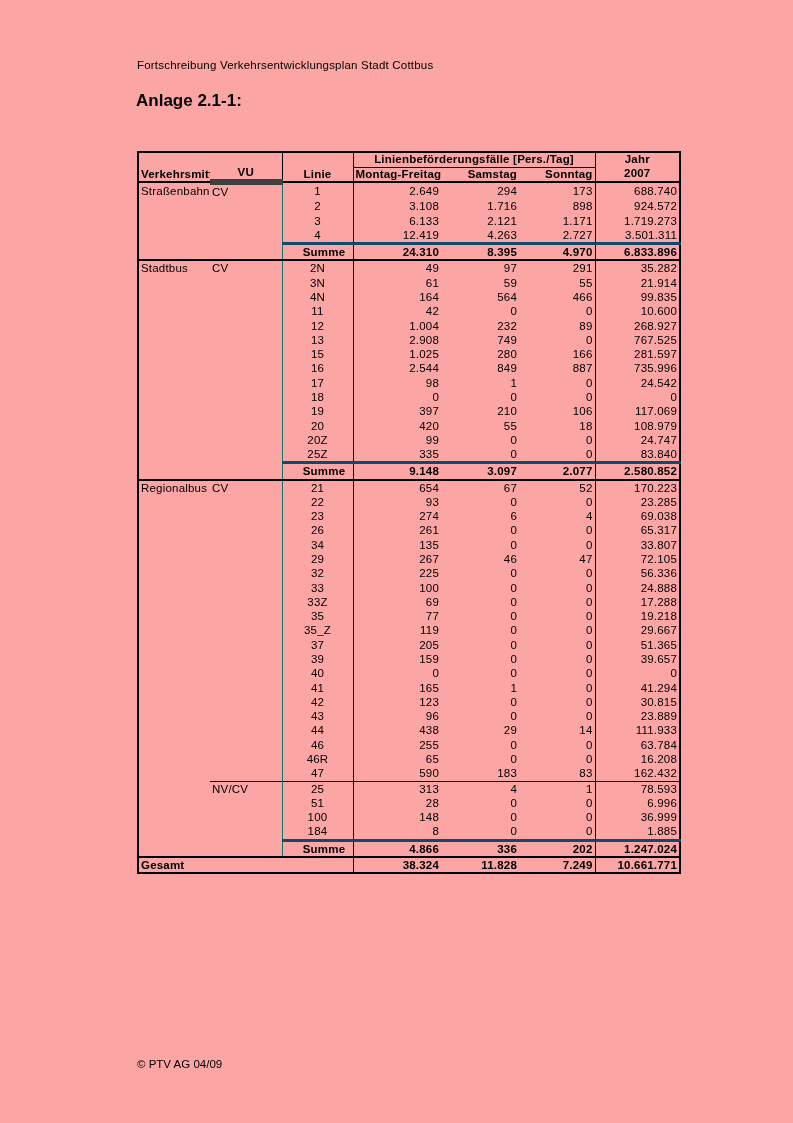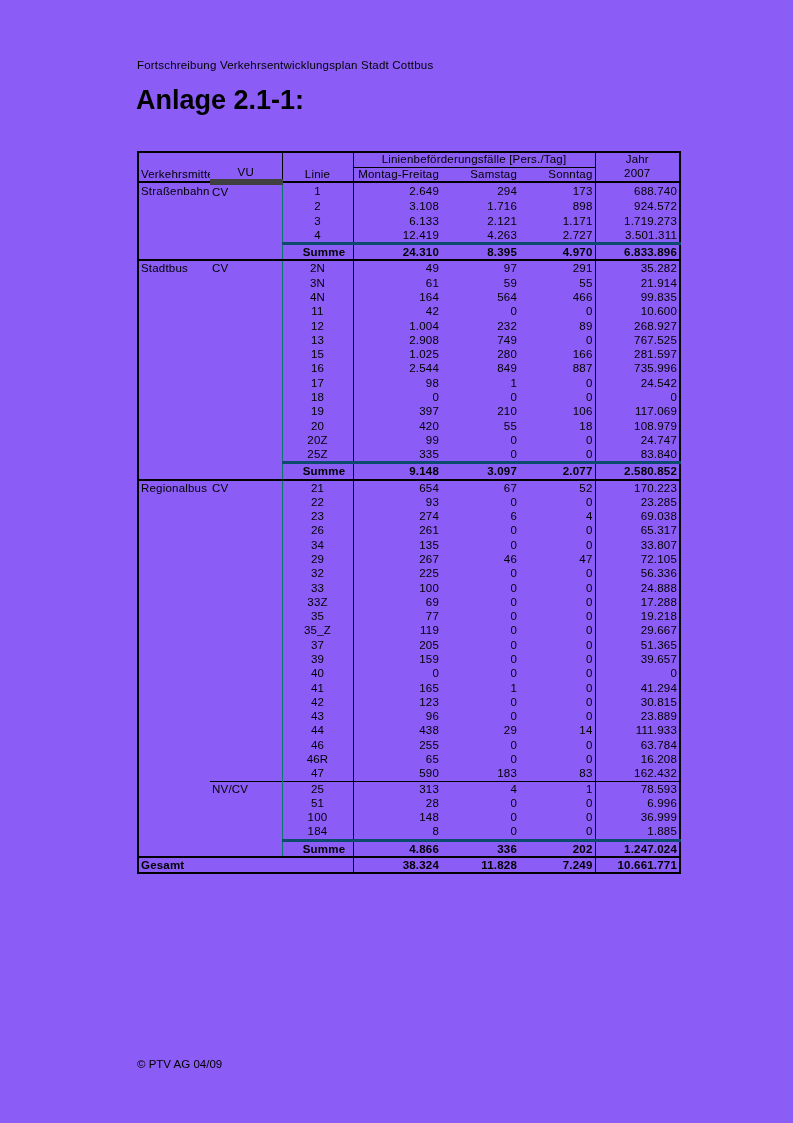--- a/index.html
+++ b/index.html
@@ -1,38 +1,38 @@
 <!DOCTYPE html>
 <html><head>
 <meta charset="utf-8">
 <style>
   html, body { margin: 0; padding: 0; background: #e8e8e8; }
   .page {
     position: relative;
     width: 793px;
     height: 1123px;
-    background: #8b5cf6;
+    background: #fca5a5;
     font-family: "Liberation Sans", "DejaVu Sans", sans-serif;
     color: #000;
     overflow: hidden;
     margin: 0 auto;
   }
   .doc-header {
     position: absolute;
     left: 137px;
     top: 59px;
     font-size: 11.5px;
     letter-spacing: 0.2px;
     white-space: nowrap;
   }
   .doc-title {
     position: absolute;
     left: 136px;
     top: 88px;
-    font-size: 27px;
+    font-size: 17px;
     font-weight: bold;
     line-height: 25px;
     white-space: nowrap;
   }
   .doc-footer {
     position: absolute;
     left: 137px;
     top: 1051px;
     font-size: 11.5px;
     white-space: nowrap;
@@ -49,21 +49,21 @@
     font-size: 11.5px;
     letter-spacing: 0.2px;
   }
   .data-table th, .data-table td {
     padding: 0 2px;
     overflow: hidden;
     white-space: nowrap;
     font-weight: normal;
   }
   
-  .data-table thead th { font-weight: normal; height: 13.5px; line-height: 13.5px; }
+  .data-table thead th { font-weight: bold; height: 13.5px; line-height: 13.5px; }
   .h-vm  { text-align: left;  vertical-align: bottom; border-bottom: 2px solid #000; }
   .h-vu  { text-align: center;  vertical-align: bottom; border-bottom: 6px solid #404040; border-right: 1px solid #000; }
   .h-linie { text-align: center; vertical-align: bottom; border-bottom: 2px solid #000; border-right: 1px solid #000; }
   .h-group { text-align: center; border-bottom: 1px solid #000; border-right: 1px solid #000; }
   .h-mf, .h-sa { text-align: right; border-bottom: 2px solid #000; }
   .h-so  { text-align: right; border-bottom: 2px solid #000; border-right: 1px solid #000; }
   .h-jahr { text-align: center; vertical-align: top; border-bottom: 2px solid #000; border-left: 1px solid #000; }
   .h-jahr div { height: 13.5px; line-height: 13.5px; }
   
   .data-table tbody td { height: 14.28px; line-height: 14.28px; }

